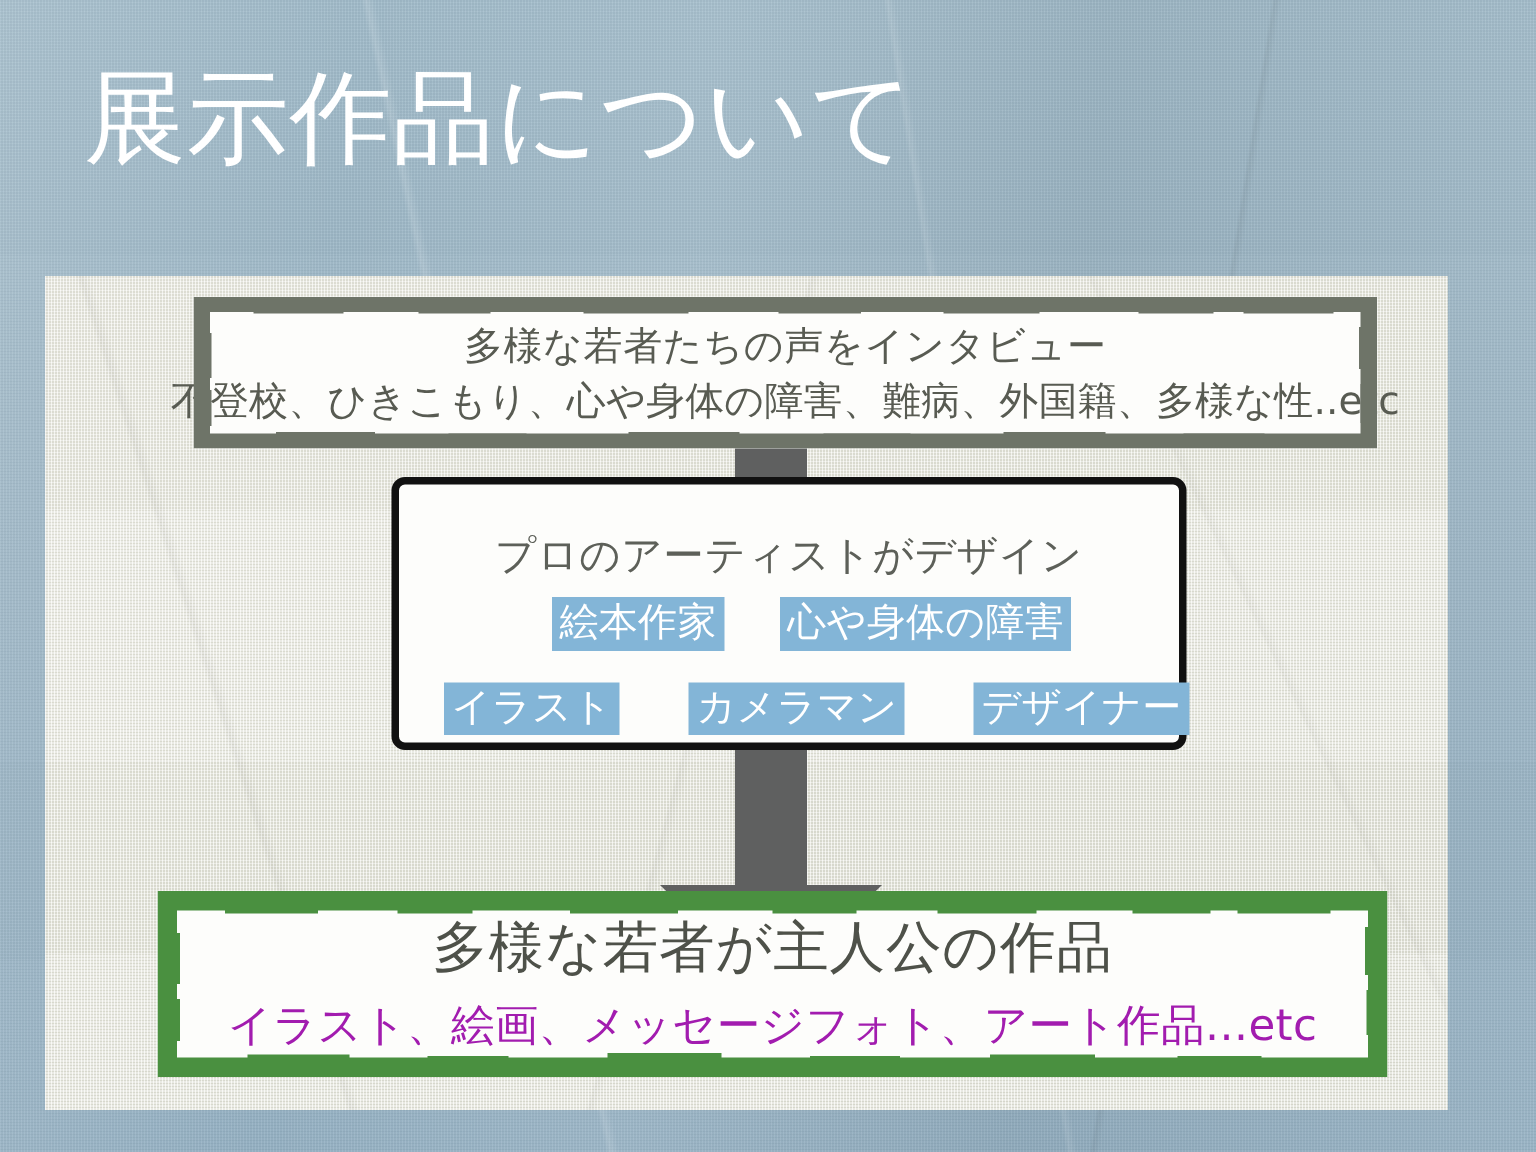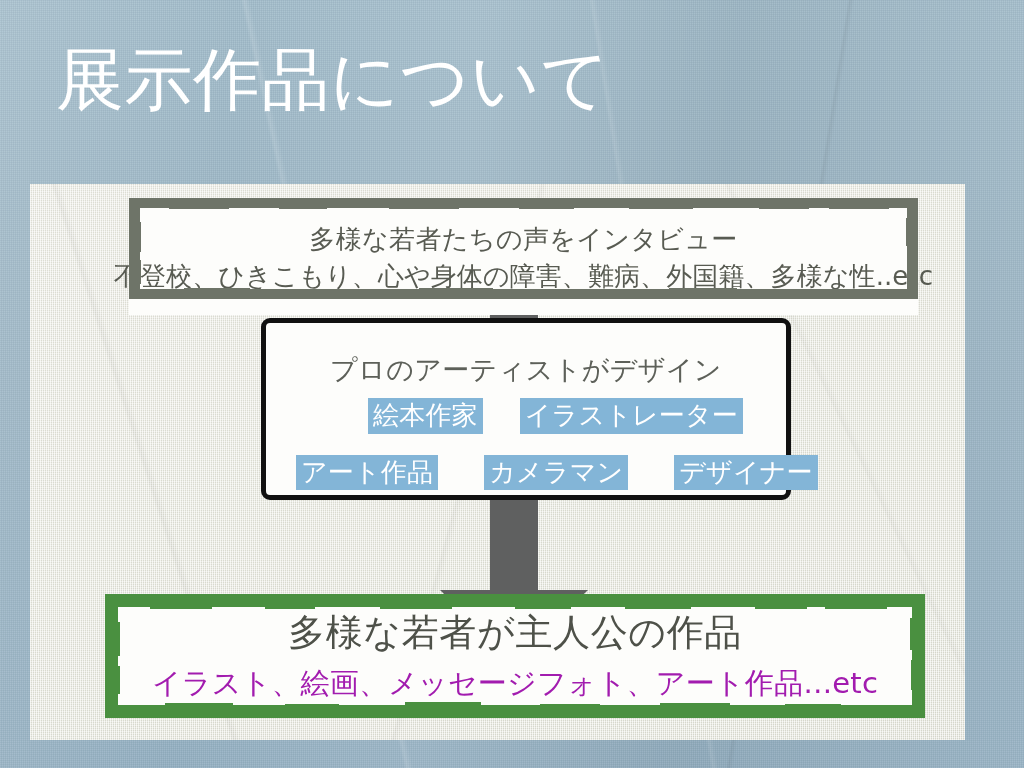--- a/index.html
+++ b/index.html
@@ -104,21 +104,21 @@
     position: absolute;
     inset: 0;
     pointer-events: none;
   }
 
   
   #box-interview {
     left: 99px;
     top: 14px;
     width: 789px;
-    height: 117px;
+    height: 101px;
     z-index: 3;
     padding: 4px 10px 2px;
   }
   #box-interview .box-heading {
     font-size: 26px;
     color: #585b52;
     line-height: 1.32;
     letter-spacing: 0.4px;
     white-space: nowrap;
   }
@@ -247,25 +247,25 @@
       </svg>
       <div class="box-heading">多様な若者たちの声をインタビュー</div>
       <div class="box-sub">不登校、ひきこもり、心や身体の障害、難病、外国籍、多様な性..etc</div>
     </div>
 
     <div class="flow-box" id="box-artists">
       <div class="box-heading">プロのアーティストがデザイン</div>
 
       <div class="tag-row" id="tag-row-1">
         <span class="role-tag">絵本作家</span>
-        <span class="role-tag">イラストレーター</span>
+        <span class="role-tag">心や身体の障害</span>
       </div>
 
       <div class="tag-row" id="tag-row-2">
-        <span class="role-tag">アート作品</span>
+        <span class="role-tag">イラスト</span>
         <span class="role-tag">カメラマン</span>
         <span class="role-tag">デザイナー</span>
       </div>
     </div>
 
     <div class="flow-box" id="box-works">
       <svg class="rough-border" viewBox="0 0 820 124" preserveAspectRatio="none">
         <path fill="#4a9040" d="
           M0,0 L820,0 L820,124 L0,124 Z
           M13,13 L807,13 L807,111 L13,111 Z" fill-rule="evenodd"></path>

